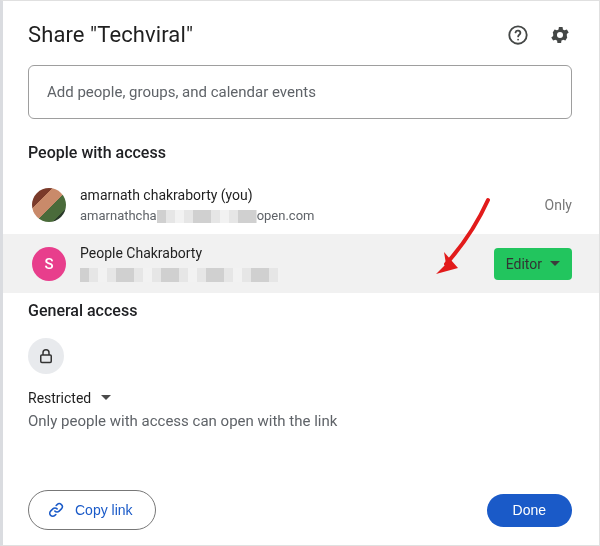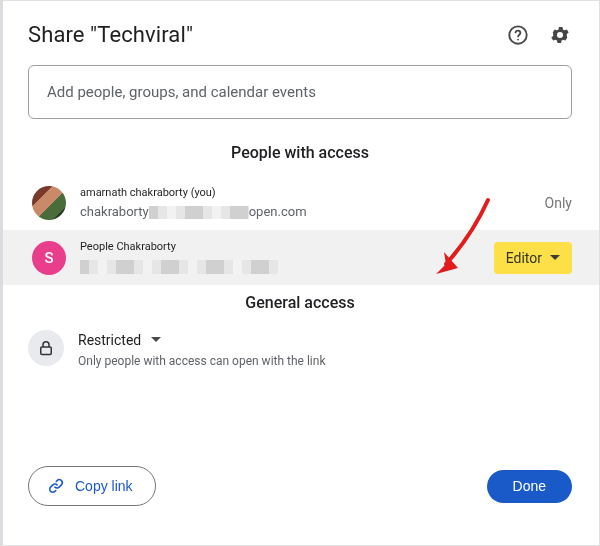--- a/index.html
+++ b/index.html
@@ -62,21 +62,20 @@
     color:#5f6368;
     margin-bottom:24px;
     background:#fff;
     text-align:right;
   }
   .section-title{
     font-size:16px;
     font-weight:500;
     color:#202124;
     margin-bottom:14px;
-    text-align:center;
   }
   .person-row{
     display:flex;
     align-items:center;
     padding:10px 0 10px 4px;
     position:relative;
   }
   .person-row.highlighted{
     background:#f1f1f1;
     margin-left:-28px;
@@ -95,21 +94,21 @@
     width:100%;height:100%;
     background:linear-gradient(135deg,#7a3a2a 0 30%,#c98a6a 30% 55%,#4a6b3a 55% 80%,#2a3a2a 80%);
   }
   .avatar.pink{background:#e83e8c;}
   .person-info{
     margin-left:14px;
     flex:1;
     min-width:0;
   }
   .person-name{
-    font-size:11px;
+    font-size:14px;
     color:#1f1f1f;
     line-height:1.35;
   }
   .person-sub{
     font-size:13px;
     color:#5f6368;
     line-height:1.35;
     position:relative;
     display:inline-block;
   }
@@ -118,21 +117,21 @@
     --c1:#d0d0d0;--c2:#e6e6e6;--c3:#f2f2f2;
     background-image:
       repeating-linear-gradient(90deg,var(--c1) 0 9px,var(--c2) 9px 18px,var(--c3) 18px 27px,var(--c2) 27px 36px,var(--c1) 36px 45px);
     background-size:45px 100%;
   }
   .role-label{
     font-size:14px;
     color:#777;
   }
   .role-chip{
-    background:#fde047;
+    background:#22c55e;
     border-radius:4px;
     padding:8px 12px;
     display:flex;
     align-items:center;
     gap:8px;
     font-size:14px;
     color:#333;
     cursor:pointer;
   }
   .caret{
@@ -151,47 +150,48 @@
     pointer-events:none;
   }
   .general-section{
     margin-top:8px;
   }
   .general-row{
     display:flex;
     align-items:flex-start;
     padding:4px 0;
     gap:14px;
+    flex-direction:column;
   }
   .lock-circle{
     width:36px;height:36px;border-radius:50%;
     background:#e8eaed;
     display:flex;align-items:center;justify-content:center;
     color:#333;
     flex-shrink:0;
   }
   .general-info{
     flex:1;
   }
   .general-top{
     display:flex;align-items:center;gap:10px;
     font-size:14px;color:#1f1f1f;
     padding-top:2px;
     cursor:pointer;
   }
   .general-top .caret{border-top-color:#4a4a4a;}
   .general-desc{
-    font-size:12px;
+    font-size:15px;
     color:#5f6368;
     margin-top:6px;
   }
   .footer{
     position:absolute;
     left:28px;right:28px;
-    bottom:40px;
+    bottom:16px;
     display:flex;
     align-items:center;
     justify-content:space-between;
   }
   .copy-link{
     border:1px solid #777;
     background:#fff;
     border-radius:22px;
     height:40px;
     padding:0 22px 0 18px;
@@ -244,21 +244,21 @@
 
   <div class="section-title">People with access</div>
 
   <div class="person-row">
     <div class="avatar">
       <div class="photo-sim"></div>
     </div>
     <div class="person-info">
       <div class="person-name">amarnath chakraborty (you)</div>
       <div class="person-sub">
-        <span>chakraborty</span><span class="pixelate" style="width:100px;height:13px;vertical-align:middle;"></span><span>open.com</span>
+        <span>amarnathcha</span><span class="pixelate" style="width:100px;height:13px;vertical-align:middle;"></span><span>open.com</span>
       </div>
     </div>
     <div class="role-label">Only</div>
   </div>
 
   <div class="person-row highlighted">
     <div class="avatar pink">
       <span>S</span>
     </div>
     <div class="person-info">

